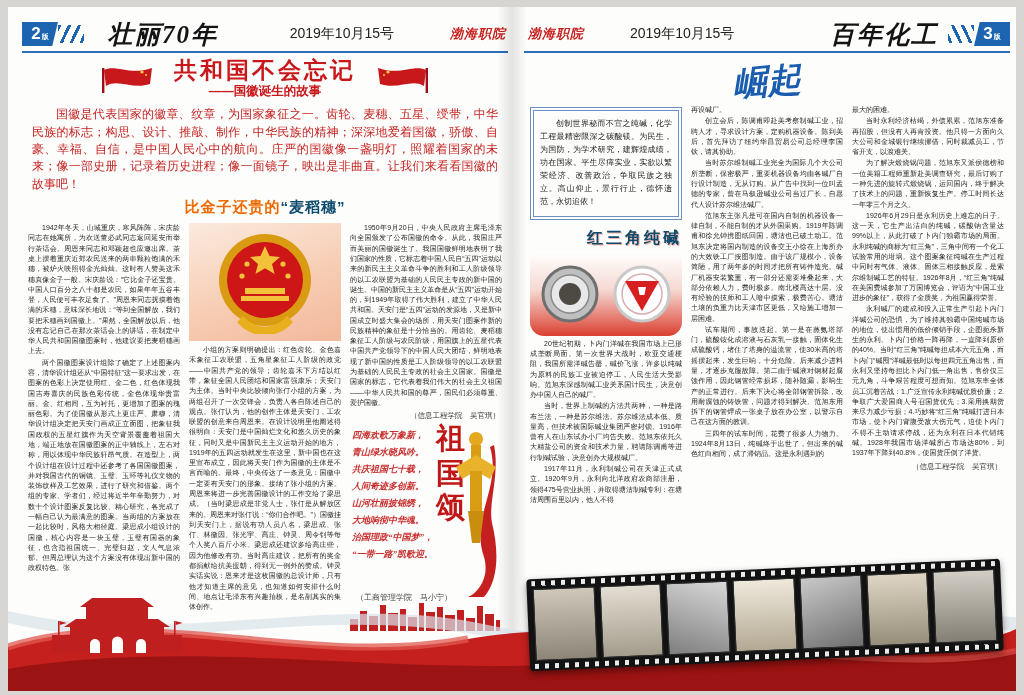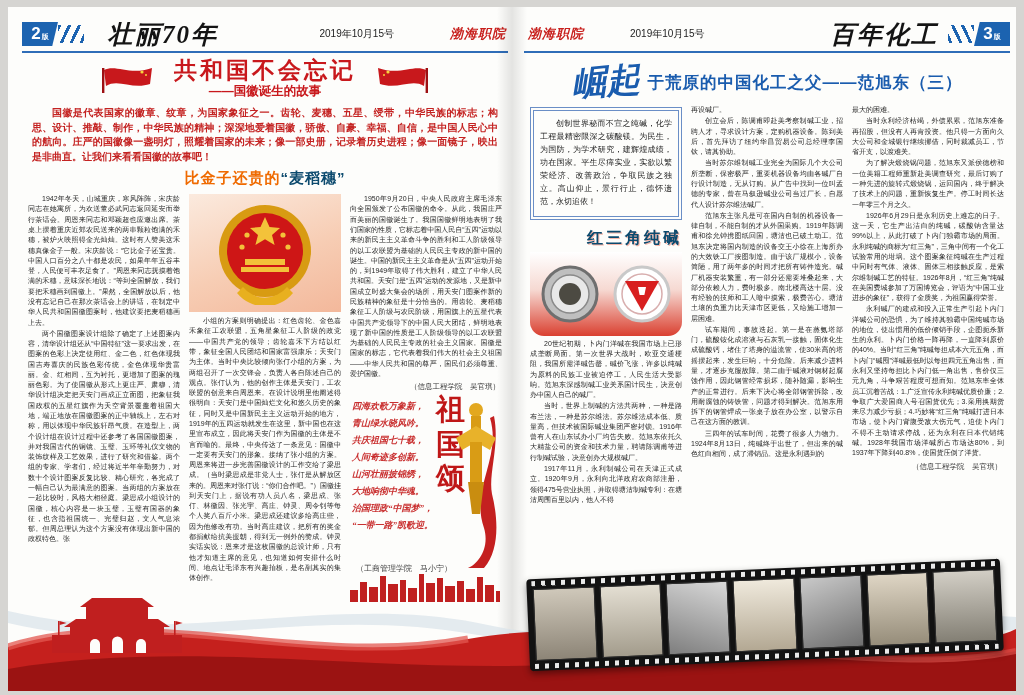--- a/index.html
+++ b/index.html
@@ -18,31 +18,31 @@
     justify-content:center;font-weight:bold;flex:0 0 auto;}
   .pagebox.left{clip-path:polygon(0 0,100% 0,84% 100%,0 100%);}
   .pagebox.right{clip-path:polygon(16% 0,100% 0,100% 100%,0 100%);}
   .pagebox .num{font-size:17px;line-height:24px;}
   .pagebox .suf{font-size:7px;margin-left:1px;}
   .stripes{width:26px;height:18px;flex:0 0 auto;
     background:repeating-linear-gradient(115deg,#1c63b0 0 3px,transparent 3px 9px);}
   .stripes.mirror{transform:scaleX(-1);}
   .section-title{font-family:"Liberation Serif","DejaVu Serif",serif;font-size:25px;font-weight:bold;
     font-style:italic;letter-spacing:2px;color:#141414;margin-left:24px;white-space:nowrap;}
-  .pghead .date{font-size:10px;color:#222;white-space:nowrap;}
+  .pghead .date{font-size:14px;color:#222;white-space:nowrap;}
   .masthead{color:#c8201d;font-weight:900;font-size:13px;font-style:italic;letter-spacing:1px;white-space:nowrap;}
   .sp{flex:1;}
 
   
   .headline{display:flex;justify-content:center;align-items:center;gap:20px;margin-top:5px;}
   .headline-text{text-align:center;}
   .headline-main{font-size:23px;font-weight:900;color:#c8181c;letter-spacing:3px;line-height:1.05;}
   .headline-sub{font-size:12.5px;font-weight:900;color:#c8181c;text-align:center;margin-top:1px;}
   .flagsvg{display:block;}
-  .intro{margin:6px 10px 0;color:#c42322;font-size:10px;line-height:1.45;text-align:justify;text-indent:2em;font-weight:bold;}
+  .intro{margin:6px 10px 0;color:#c42322;font-size:12px;line-height:1.45;text-align:justify;text-indent:2em;}
   .subhead{text-align:center;margin-top:5px;font-size:15px;font-weight:900;letter-spacing:1px;}
   .subhead .a{color:#ef6a00;}
   .subhead .b{color:#0c4a6e;}
 
   
   .cols{display:flex;gap:9px;margin-top:6px;padding:0 6px;position:relative;z-index:3;}
   .col{width:152px;display:flex;flex-direction:column;overflow:hidden;}
   .page-left .col{height:430px;}
   .page-right .col{height:446px;}
   p.body{font-size:7px;line-height:1.47;color:#262626;text-align:justify;text-indent:2em;margin:0 0 1px;}
@@ -248,21 +248,20 @@
         <div class="section-title" style="margin:0 10px 0 0;">百年化工</div>
         <div class="stripes mirror"></div>
         <div class="pagebox right">
           <span class="num">3</span>
           <span class="suf">版</span>
         </div>
       </div>
 
       <div class="headline2">
         <span class="jq">崛起</span>
-        <span class="headline2-rest">于荒原的中国化工之父——范旭东（三）</span>
       </div>
 
       <div class="cols">
         <div class="col">
           <div class="quotebox">
             <p>创制世界秘而不宣之纯碱，化学工程最精密限深之碳酸镁。为民生，为国防，为学术研究，建辉煌成绩，功在国家。平生尽瘁实业，实欲以繁荣经济、改善政治，争取民族之独立。高山仰止，景行行止，德怀遗范，永切追依！</p>
           </div>
           <div class="secthead">红三角纯碱</div>
           <div class="medalband">
             <svg width="58" height="58" viewBox="0 0 58 58">

